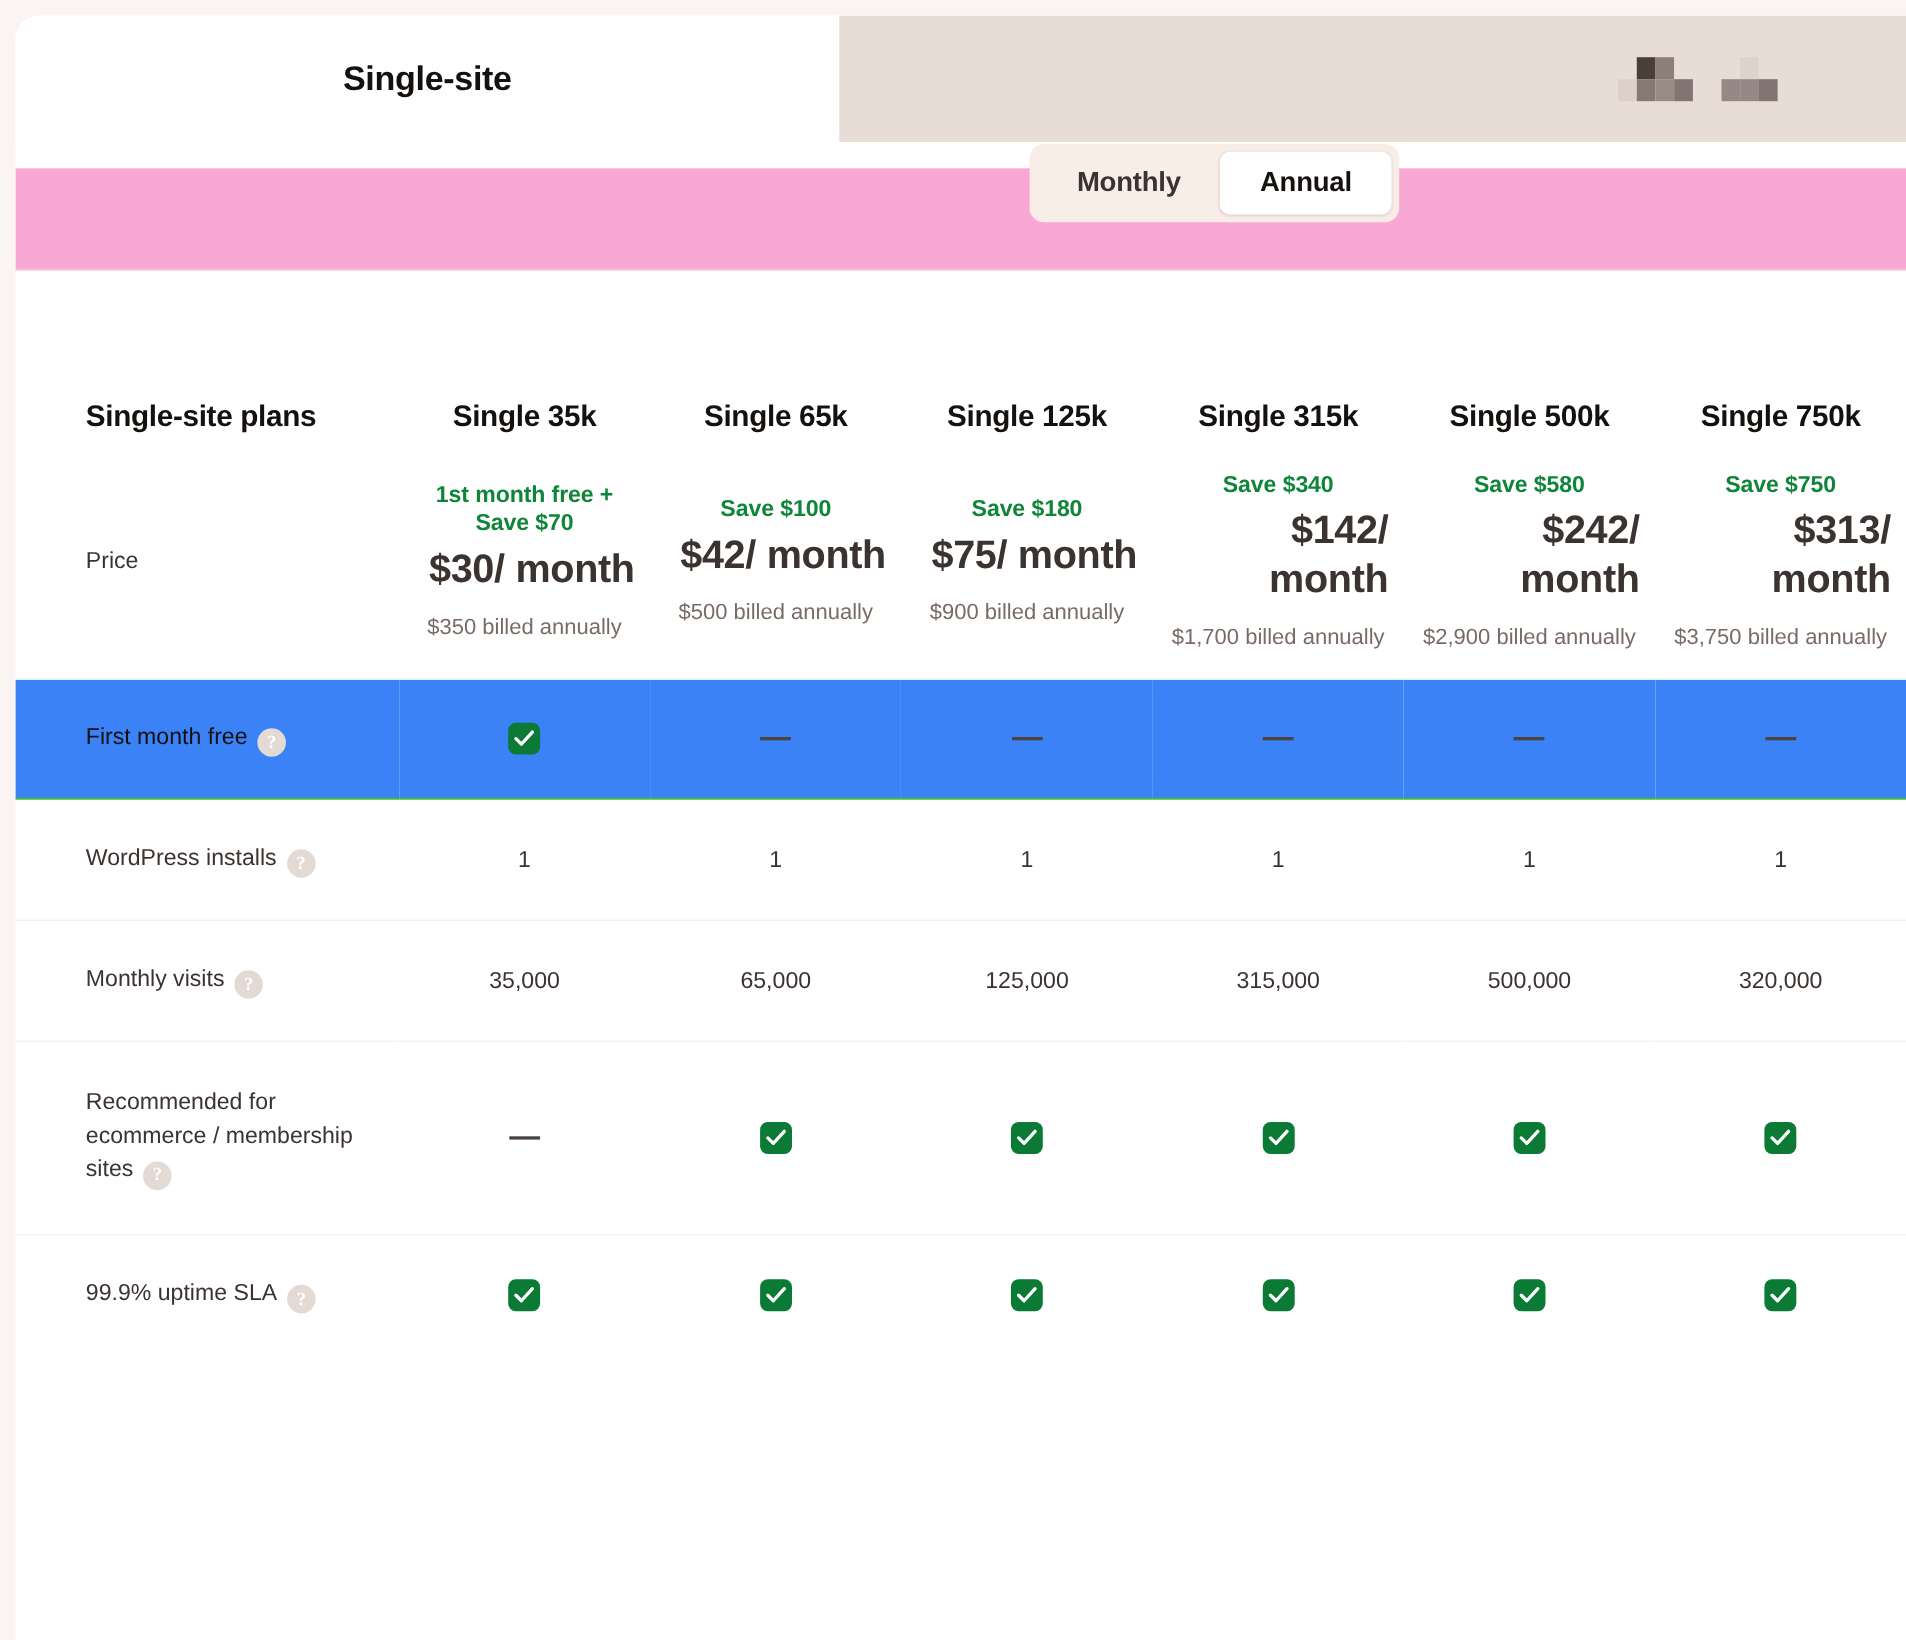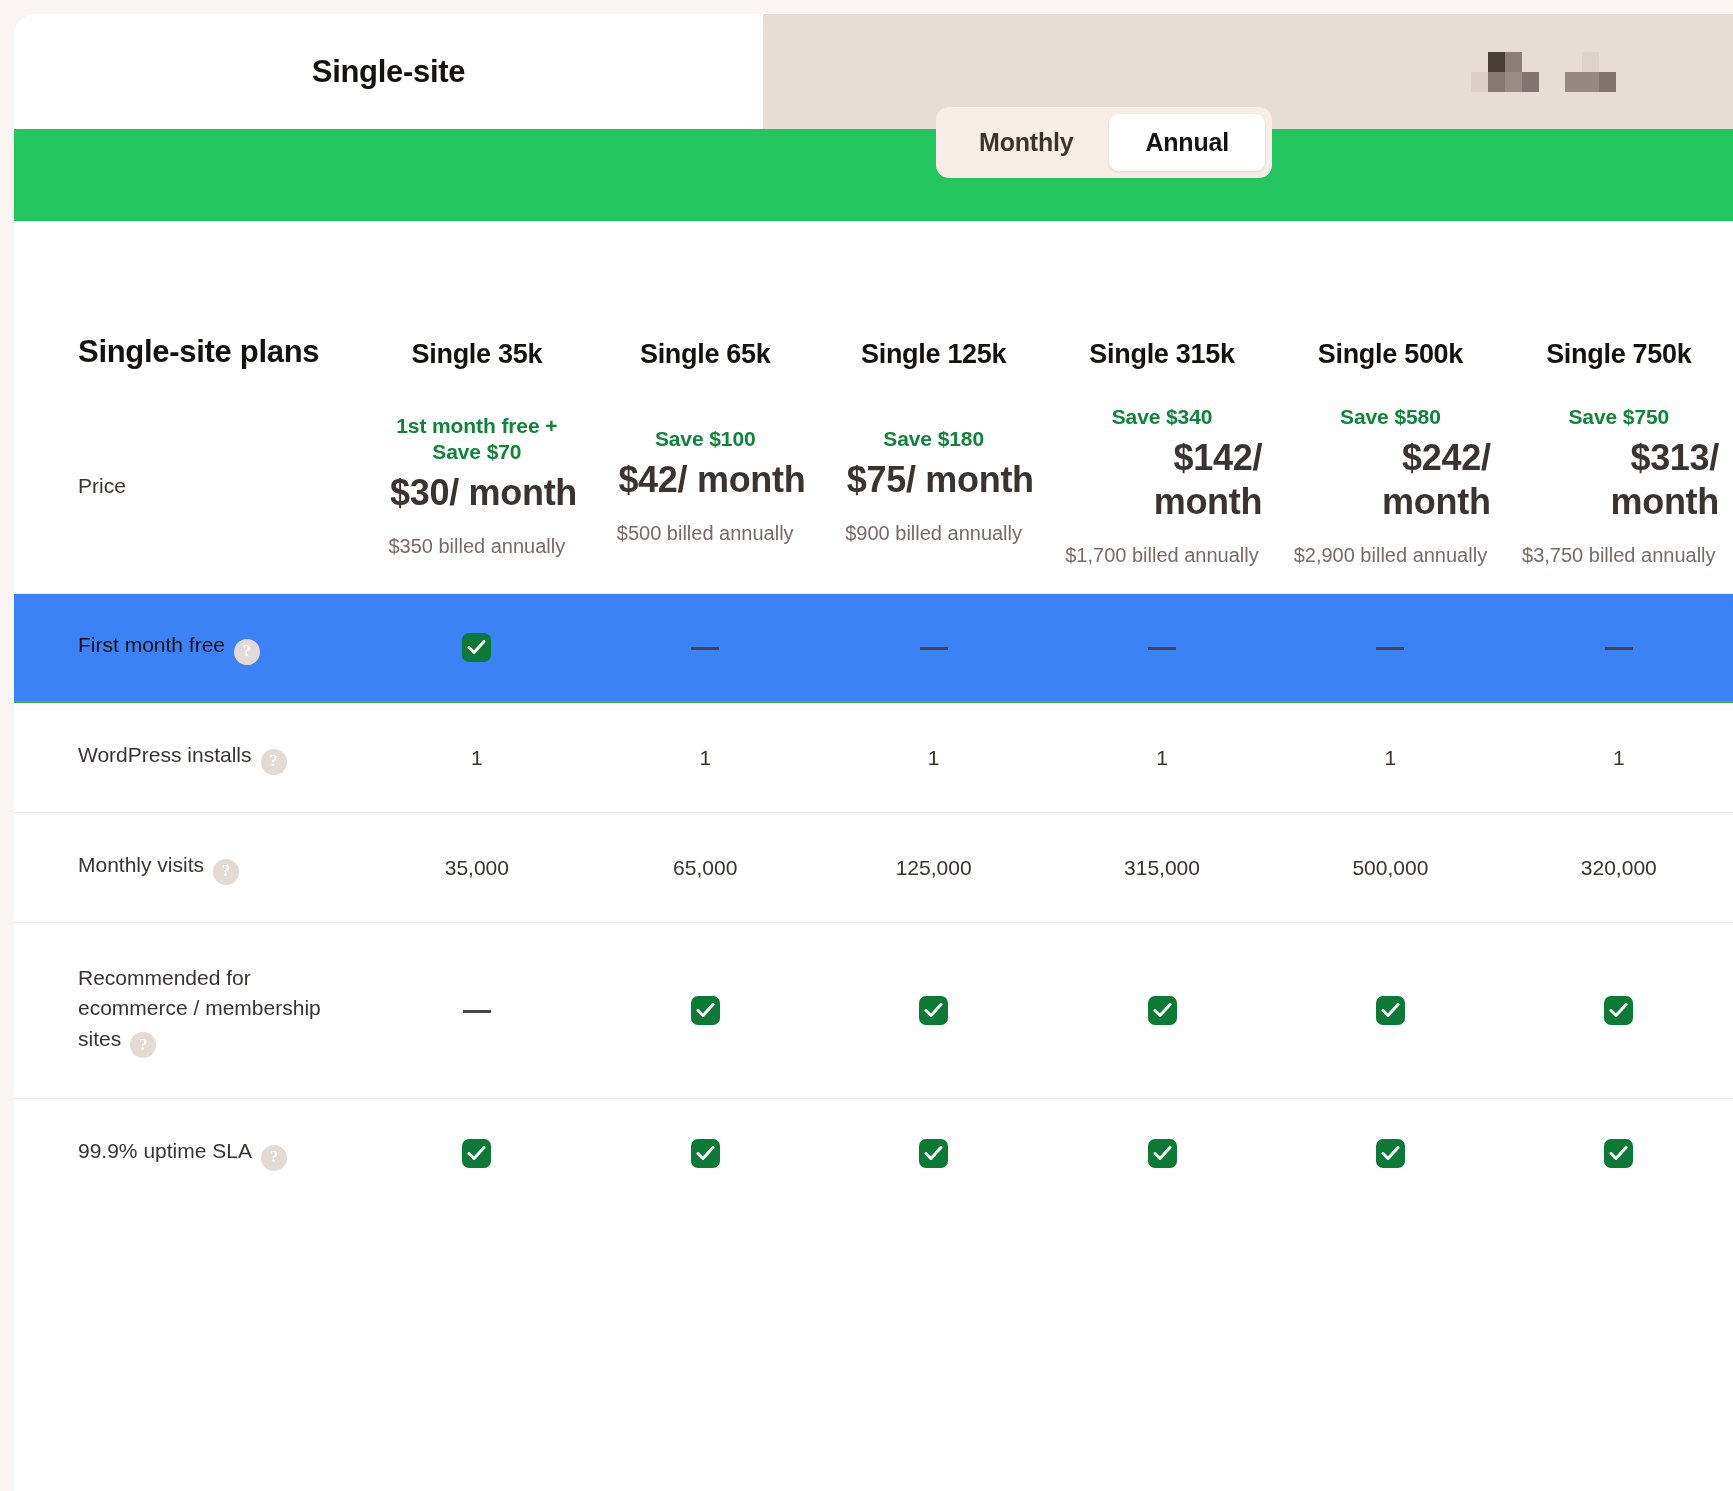--- a/index.html
+++ b/index.html
@@ -69,22 +69,23 @@
     flex-direction:column;
     align-items:flex-start;
   }
   .rb-row{display:flex;}
   .px{width:17px;height:20px;}
 
   
   .toggle-zone{
     position:relative;
     height:92px;
-    background:#22c55e;
+    background:#f9a8d4;
     border-bottom:1px solid #f1e5df;
+    margin-top:24px;
   }
   .toggle{
     position:absolute;
     left:922px;
     top:-22px;
     display:flex;
     align-items:center;
     background:#f9edE8;
     border-radius:13px;
     padding:7px;
@@ -119,21 +120,21 @@
 
   .hdr-row th{
     height:120px;
     padding-top:28px;
     vertical-align:bottom;
     padding-bottom:8px;
   }
   .hdr-label{
     text-align:left;
     padding-left:64px;
-    font-size:31px;
+    font-size:27px;
     font-weight:700;
     color:#14110f;
     letter-spacing:-0.3px;
   }
   .hdr-plan{
     text-align:center;
     font-size:27px;
     font-weight:700;
     color:#14110f;
     letter-spacing:-0.3px;

